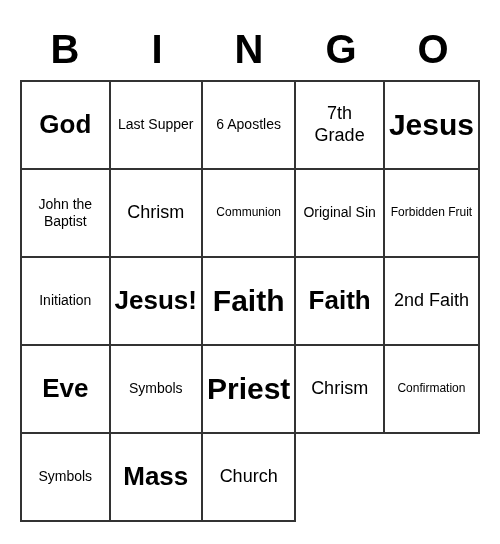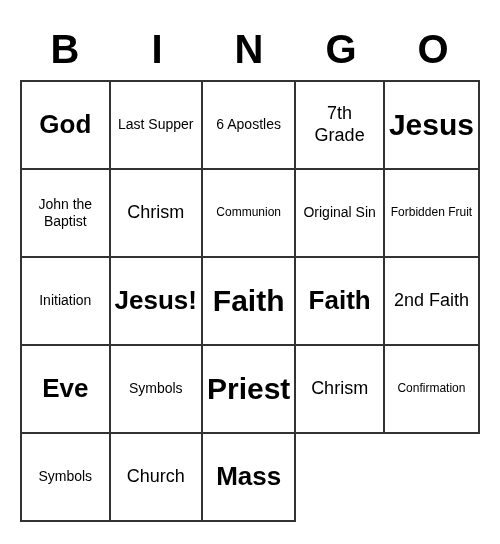--- a/index.html
+++ b/index.html
@@ -121,19 +121,19 @@
       <div class="bingo-cell">
         <span class="cell-text size-md">Chrism</span>
       </div>
       <div class="bingo-cell">
         <span class="cell-text size-xs">Confirmation</span>
       </div>
       <div class="bingo-cell">
         <span class="cell-text size-sm">Symbols</span>
       </div>
       <div class="bingo-cell">
-        <span class="cell-text size-md">Church</span>
+        <span class="cell-text size-xl">Mass</span>
       </div>
       <div class="bingo-cell">
-        <span class="cell-text size-xl">Mass</span>
+        <span class="cell-text size-md">Church</span>
       </div>
     </div>
 </div>
 
 </body></html>

